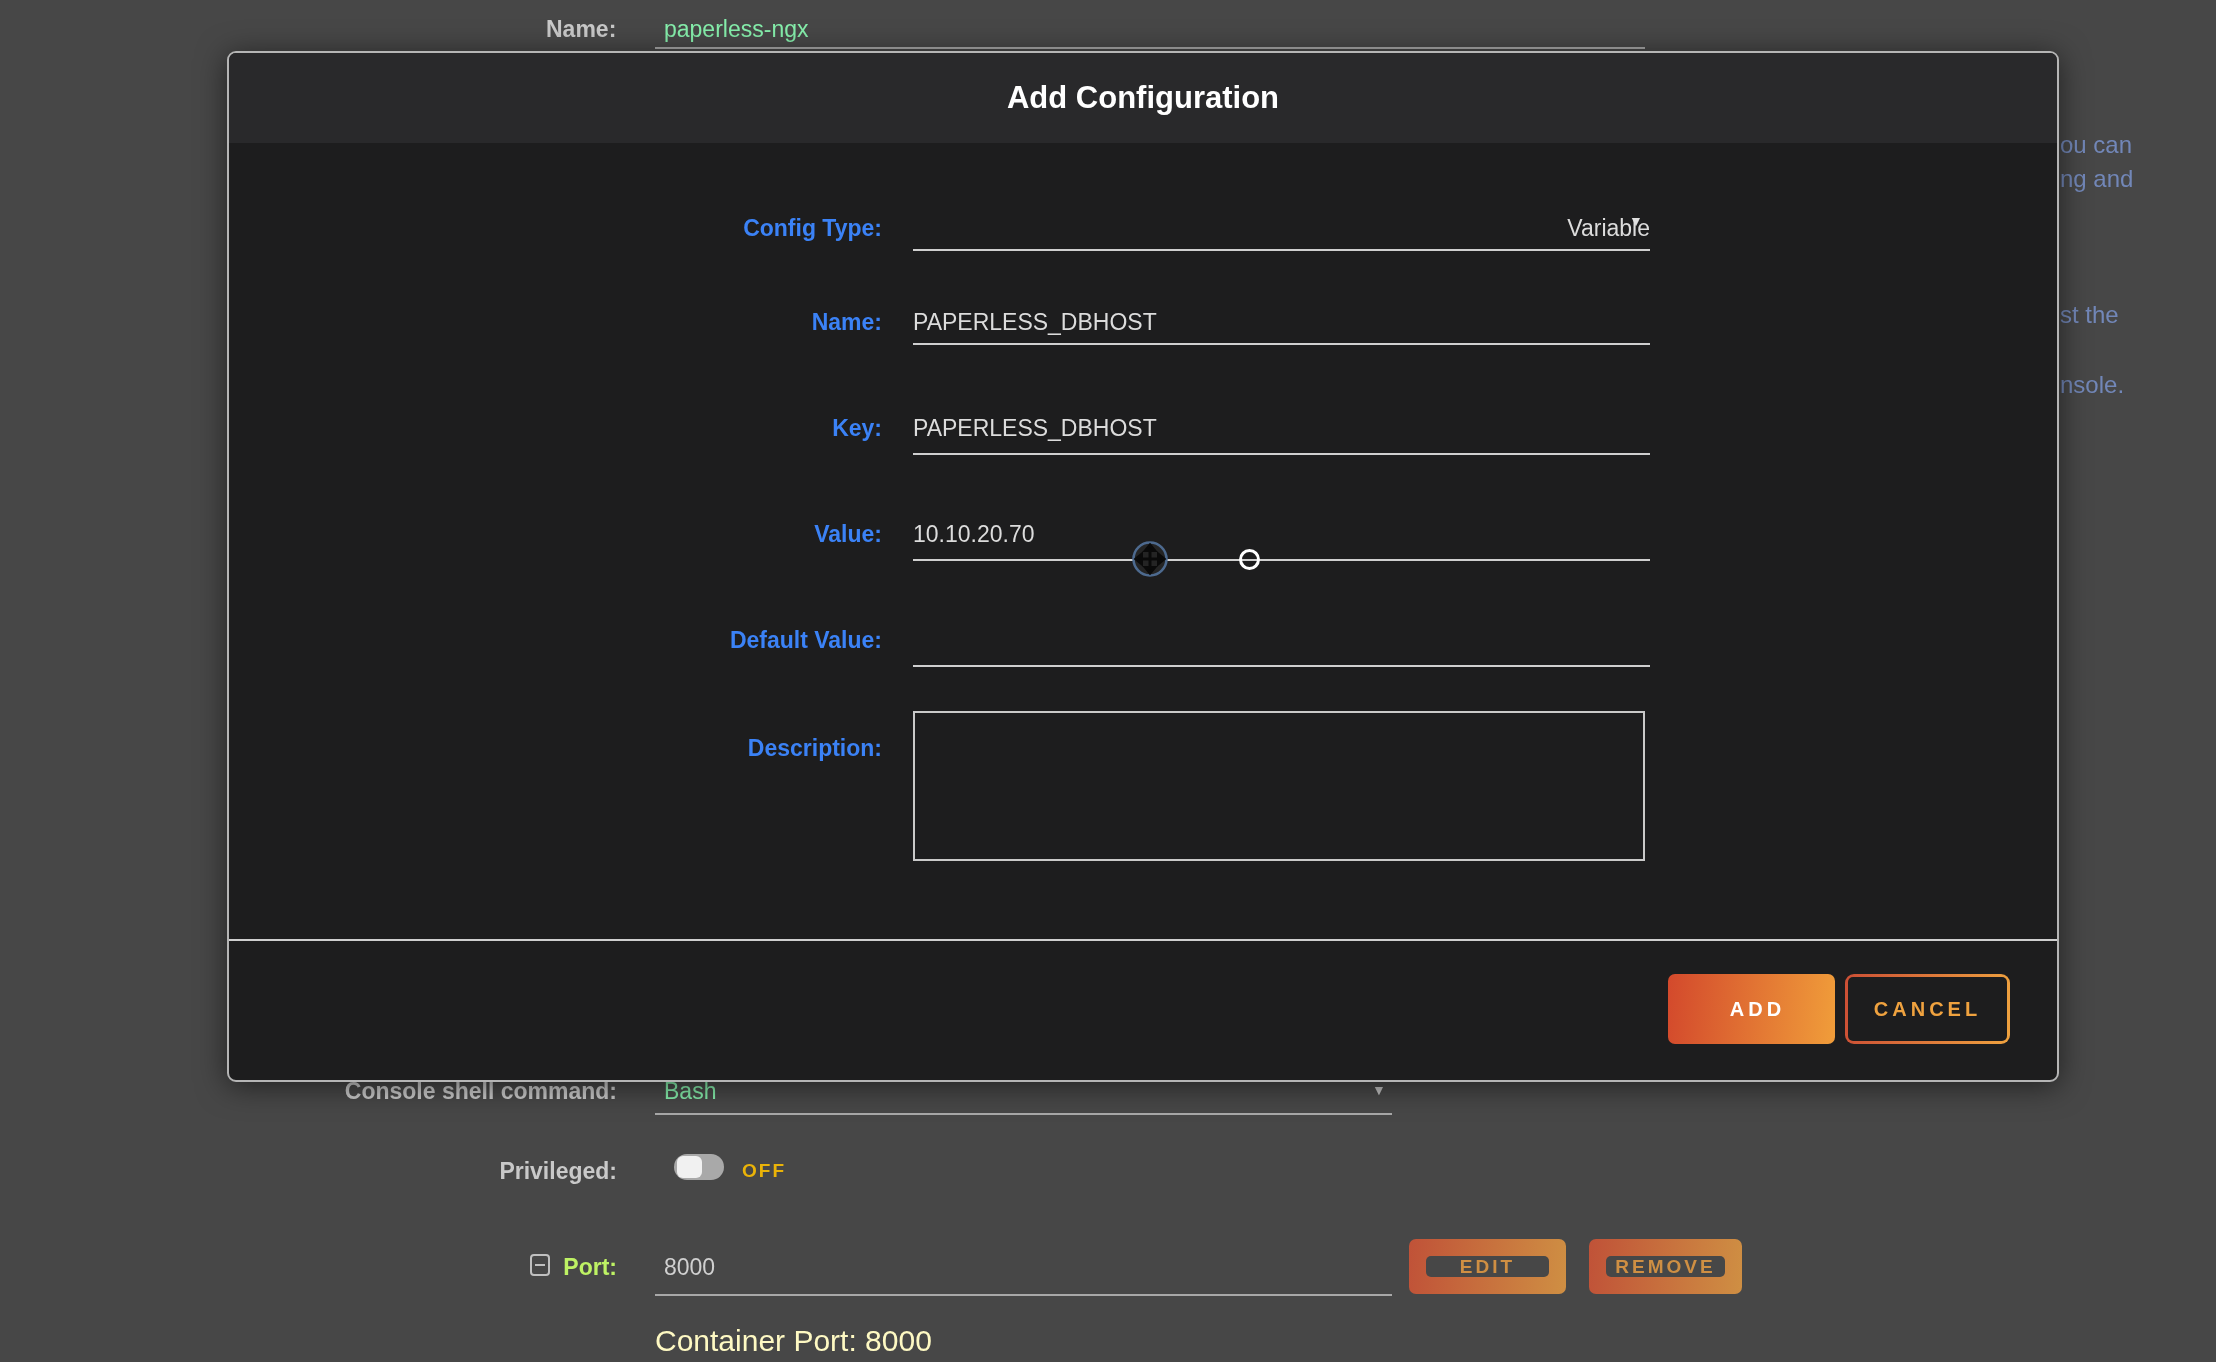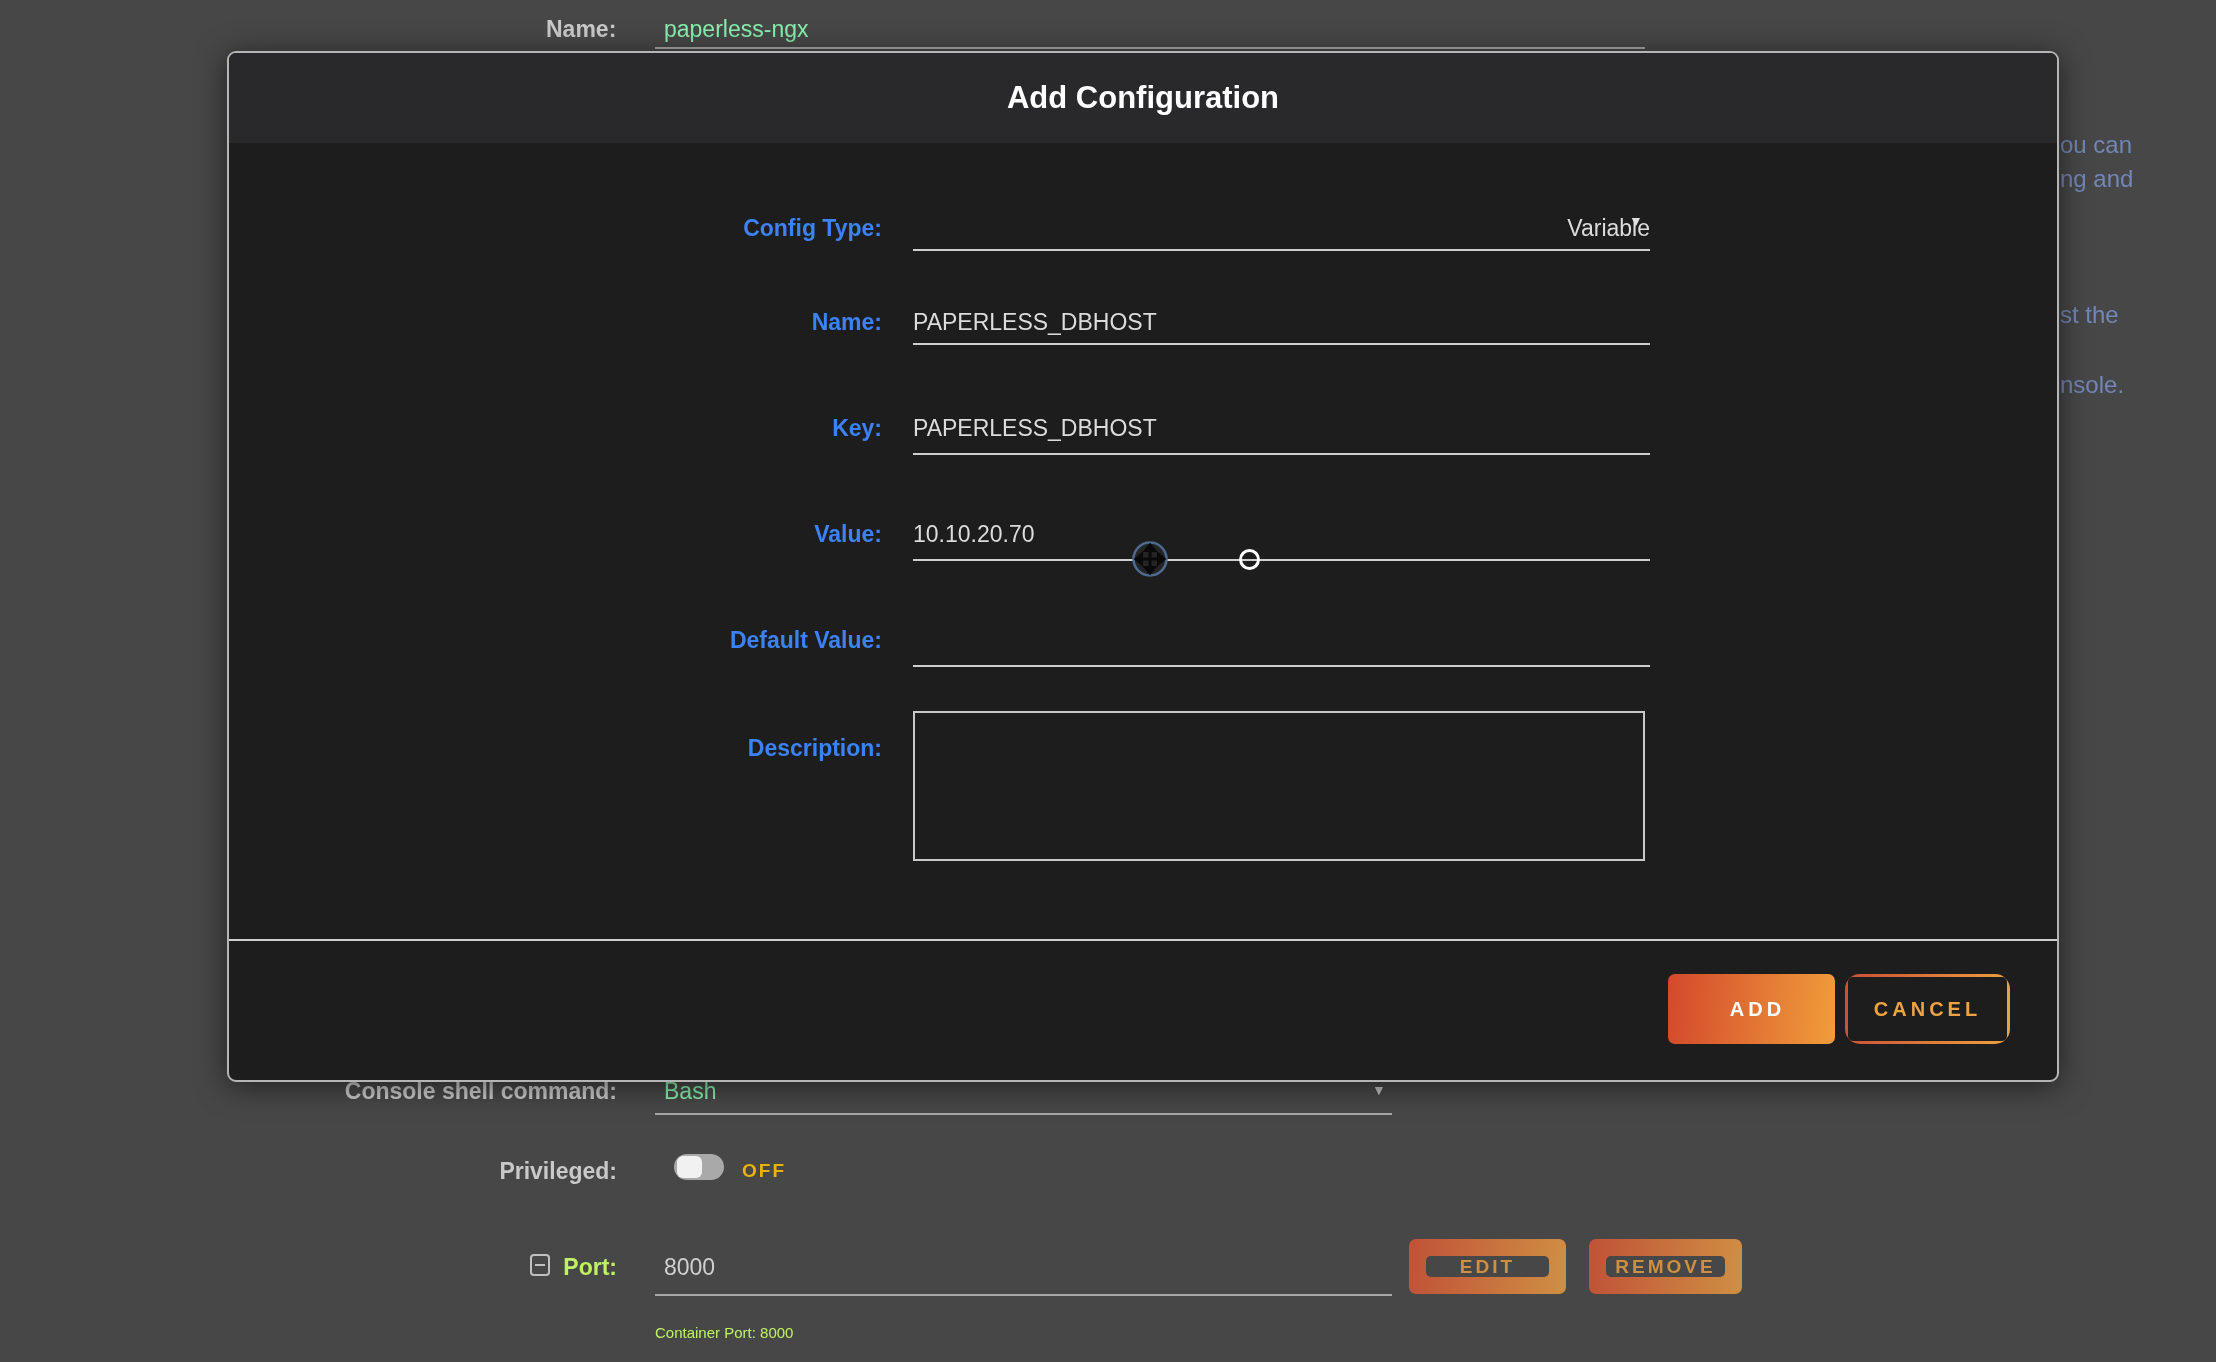--- a/index.html
+++ b/index.html
@@ -9,21 +9,21 @@
     font-family:"Liberation Sans", sans-serif;
     -webkit-font-smoothing:antialiased;
   }
   .abs{position:absolute;}
   
   .bg-label{font-weight:bold;font-size:23px;color:#c9c9c9;white-space:nowrap;}
   .bg-value{font-size:23px;color:#86efac;white-space:nowrap;}
   .bg-line{height:2px;background:#a8a8a8;}
   .bg-arrow{font-size:14px;color:#c2c2c2;}
   .frag{font-size:24px;color:#7287b8;white-space:nowrap;}
-  .orange-note{font-size:15px;color:#bef264;white-space:nowrap;}
+  .orange-note{font-size:30px;color:#fef9c3;white-space:nowrap;}
   .ghost-btn{
     border-radius:7px;padding:17px;
     background:linear-gradient(95deg,#c05238 0%,#cf8f43 100%);
   }
   .ghost-btn .inner{
     width:100%;height:100%;border-radius:5px;background:#474747;
     display:flex;align-items:center;justify-content:center;
     font-weight:bold;font-size:19px;letter-spacing:3px;color:#cf8f43;
     box-sizing:border-box;
   }
@@ -75,21 +75,21 @@
   .m-divider{
     position:absolute;left:0;top:886px;width:100%;height:2px;background:#cfcfcf;
   }
   .add-btn{
     position:absolute;left:1439px;top:921px;width:155px;height:70px;border-radius:7px;
     background:linear-gradient(95deg,#d3492c 0%,#f09d3a 100%);
     display:flex;align-items:center;justify-content:center;
     font-weight:bold;font-size:20px;letter-spacing:4px;color:#ffffff;padding-left:12px;
   }
   .cancel-btn{
-    position:absolute;left:1616px;top:921px;width:165px;height:70px;border-radius:15px;
+    position:absolute;left:1616px;top:921px;width:165px;height:70px;border-radius:9px;
     background:linear-gradient(95deg,#cc4f35 0%,#efa23f 100%);
     padding:3px;box-sizing:border-box;
   }
   .cancel-btn .inner{
     width:100%;height:100%;border-radius:5px;background:#1d1d1e;
     display:flex;align-items:center;justify-content:center;
     font-weight:bold;font-size:20px;letter-spacing:4px;color:#efa23f;
   }
   .click-circle{
     position:absolute;left:1010px;top:496px;width:21px;height:21px;border-radius:50%;

